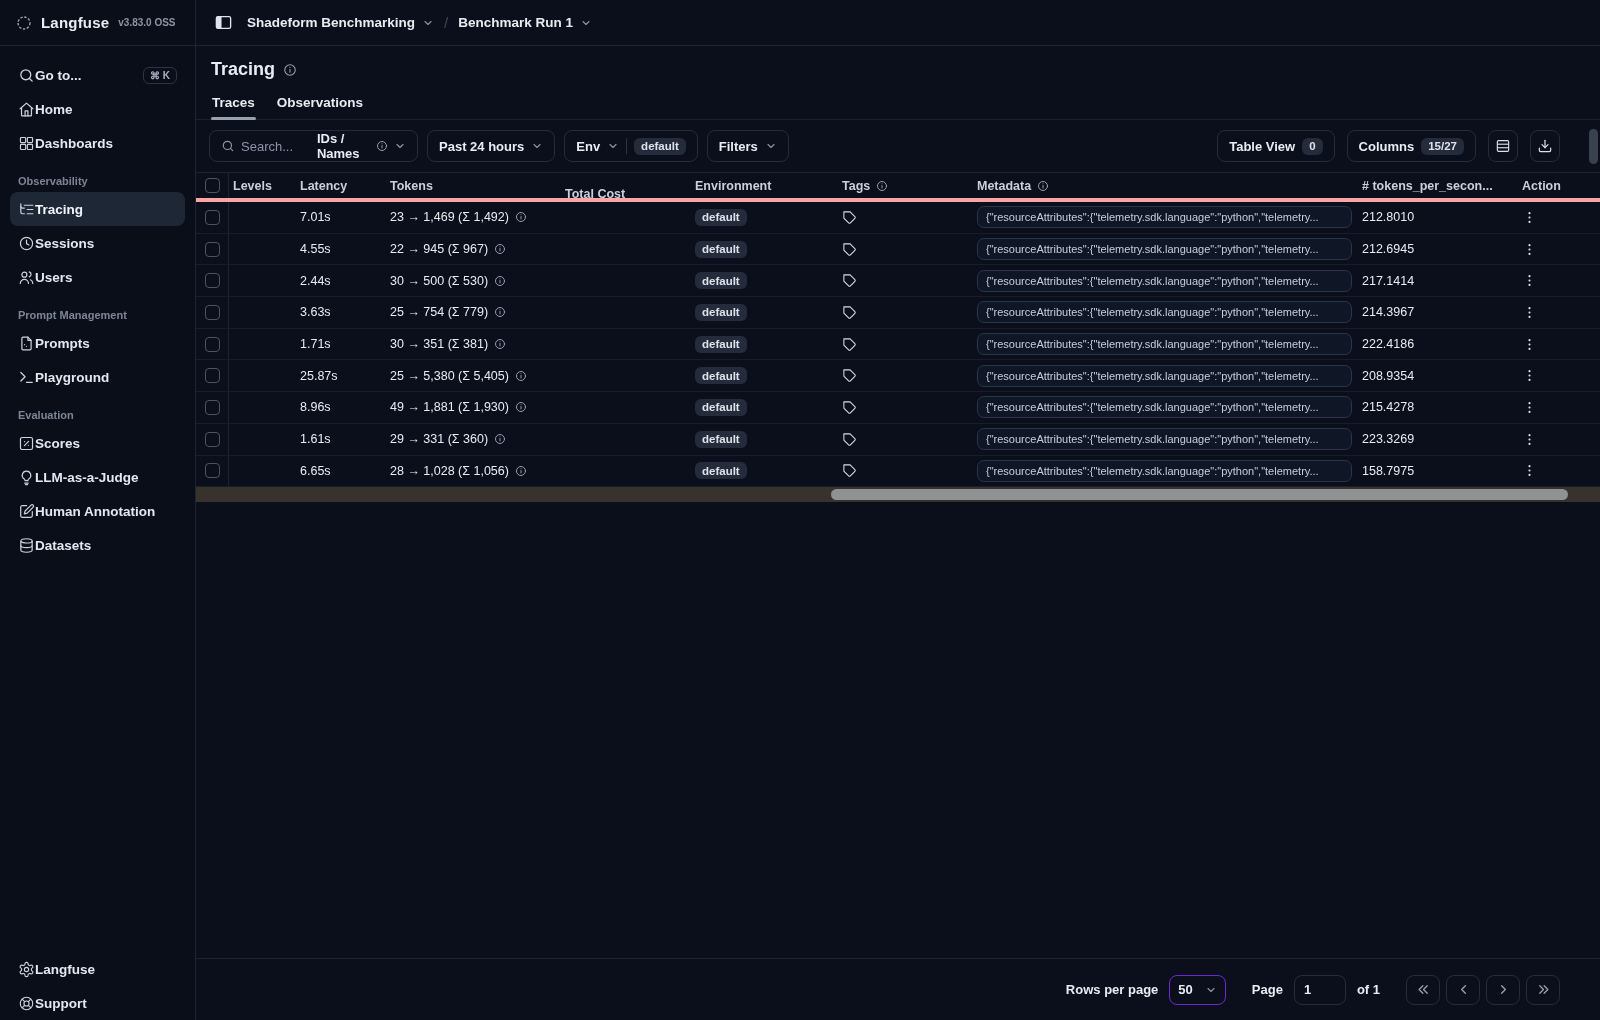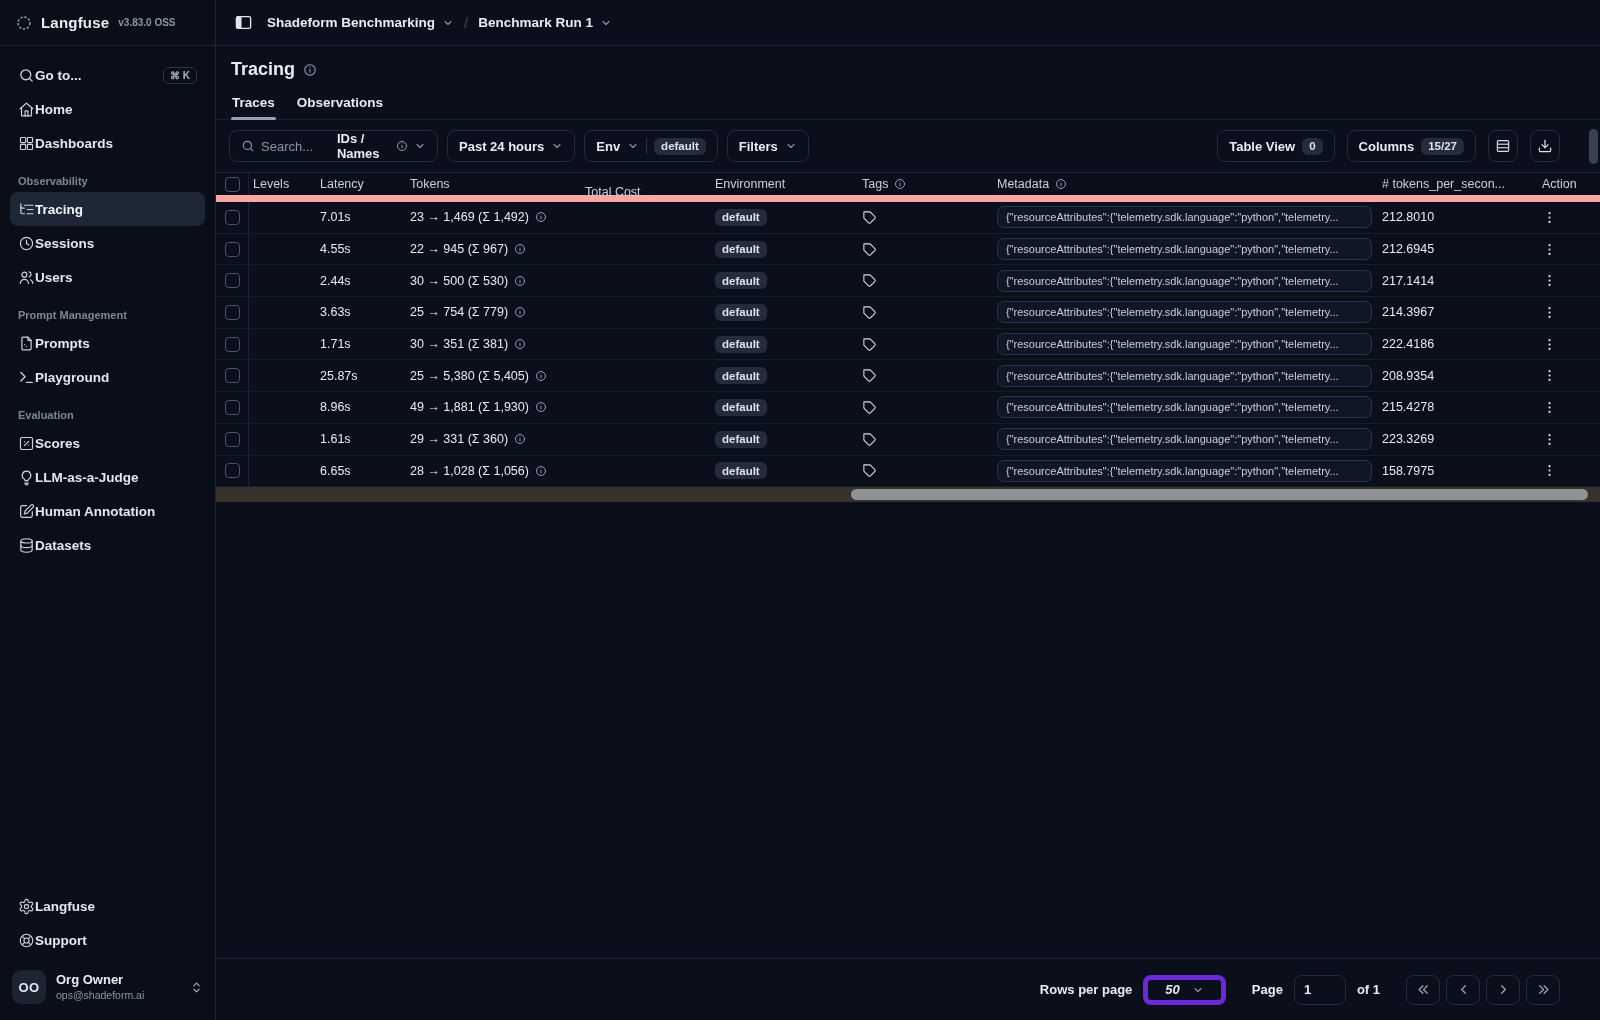--- a/index.html
+++ b/index.html
@@ -3,21 +3,21 @@
 <meta charset="utf-8">
 <style>
   * { margin:0; padding:0; box-sizing:border-box; }
   html,body { width:1600px; height:1020px; overflow:hidden; }
   body { background:#0a0f1b; color:#e8ecf3; font-family:"Liberation Sans",sans-serif; font-size:13px; display:flex; position:relative; }
   .icon { display:inline-flex; flex:none; align-items:center; justify-content:center; }
   svg { display:block; }
   .muted { color:#8b95a7; }
 
   
-  .sidebar { width:216px; height:100%; flex:none; border-right:1px solid #1c2433; display:flex; flex-direction:column; background:#0a0e18; }
+  .sidebar { width:196px; height:100%; flex:none; border-right:1px solid #1c2433; display:flex; flex-direction:column; background:#0a0e18; }
   .logo-row { height:46px; flex:none; display:flex; align-items:center; gap:8px; padding:0 15px; border-bottom:1px solid #1c2433; }
   .brand { font-weight:bold; font-size:15px; letter-spacing:.2px; }
   .version { font-size:10px; color:#8b95a7; font-weight:700; margin-left:1px; }
   .nav { padding:12px 10px 0; flex:1; display:flex; flex-direction:column; overflow:hidden; }
   .nav-item { height:34px; flex:none; display:flex; align-items:center; padding:0 8px; border-radius:8px; color:#e3e8f0; font-weight:600; font-size:13.5px; cursor:pointer; }
   .nav-item .icon { color:#ccd3df; width:17px; }
   .nav-item.active { background:#1e2735; color:#f3f6fa; }
   .kbd { border:1px solid #2c3546; border-radius:6px; padding:2px 6px; font-size:10px; font-weight:700; color:#aab3c2; margin-left:auto; }
   .section-title { margin:15px 8px 5px; font-size:11px; color:#7c8697; font-weight:600; }
   .nav-bottom { margin-top:auto; padding:0 10px; }
@@ -47,21 +47,21 @@
   .search-box input { background:transparent; border:none; outline:none; color:#e8ecf3; font:inherit; font-weight:400; width:86px; min-width:0; }
   .search-box input::placeholder { color:#8b95a7; }
   .search-right { margin-left:auto; display:flex; align-items:center; gap:6px; }
   .divider-v { width:1px; height:16px; background:#2a3344; }
   .badge { background:#242c3c; border-radius:6px; padding:2.5px 7px; font-size:11.5px; font-weight:600; color:#dde2eb; }
   .toolbar-right { margin-left:auto; display:flex; align-items:center; gap:12px; }
   .icon-btn { width:30px; height:32px; border:1px solid #232c3d; border-radius:8px; display:flex; align-items:center; justify-content:center; color:#dce2ec; cursor:pointer; }
 
   
   .table-wrap { flex:none; border-top:1px solid #1c2433; }
-  .t-header { display:flex; height:29px; align-items:center; border-bottom:7px solid #fca5a5; color:#c9d0dc; font-size:12.5px; font-weight:400;text-align:right; }
+  .t-header { display:flex; height:29px; align-items:center; border-bottom:4px solid #fca5a5; color:#c9d0dc; font-size:12.5px; font-weight:700;text-align:right; }
   .t-row { display:flex; height:31.7px; align-items:center; border-bottom:1px solid #161d2b; font-size:12.5px; font-weight:500; color:#e8ecf2; }
   .cell { padding:0 4px; overflow:hidden; white-space:nowrap; flex:none; display:flex; align-items:center; gap:6px; height:100%; }
   .c-check { width:33px; justify-content:center; border-right:1px solid #1c2433; padding:0; }
   .c-levels { width:67px; }
   .c-latency { width:90px; }
   .c-tokens { width:175px; }
   .c-cost { width:125px;margin-top:16px; }
   .c-env { width:150px; padding-left:9px; }
   .c-tags { width:135px; padding-left:6px; }
   .c-meta { width:387px; padding:0 6px; }
@@ -74,21 +74,21 @@
   .kebab { color:#dfe3ea; cursor:pointer; }
 
   .hscroll { height:15px; background:#37332c; position:relative; }
   .hscroll-thumb { position:absolute; top:2px; height:11px; border-radius:6px; background:#8f9195; left:635px; width:737px; cursor:grab; }
 
   .spacer { flex:1; }
 
   
   .footer { height:62px; flex:none; border-top:1px solid #1c2433; display:flex; align-items:center; justify-content:flex-end; gap:26px; padding:0 40px; font-weight:600; font-size:13px; }
   .rpp-group, .page-group { display:flex; align-items:center; gap:11px; }
-  .select-box { height:30px; border:5px solid #6d28d9; border-radius:8px; display:flex; align-items:center; gap:12px; padding:0 17px; cursor:pointer;font-style:italic; }
+  .select-box { height:30px; border:1px solid #6d28d9; border-radius:8px; display:flex; align-items:center; gap:12px; padding:0 8px; cursor:pointer; }
   .page-input { width:52px; height:30px; border:1px solid #232c3d; border-radius:8px; background:transparent; color:#e8ecf3; padding:0 9px; font:inherit; font-weight:600; outline:none; }
   .pager { display:flex; gap:6px; }
   .pager-btn { width:34px; height:30px; border:1px solid #232c3d; border-radius:8px; display:flex; align-items:center; justify-content:center; color:#9aa4b5; cursor:pointer; }
 
   .vscroll-thumb { position:absolute; right:2px; top:129px; width:9px; height:35px; border-radius:5px; background:#39414f; }
 </style>
 </head>
 <body>
 
 <aside class="sidebar">
@@ -252,33 +252,20 @@
             <path d="m5.8 5.8 3.6 3.6"></path>
             <path d="m14.6 14.6 3.6 3.6"></path>
             <path d="m14.6 9.4 3.6-3.6"></path>
             <path d="m5.8 18.2 3.6-3.6"></path>
           </svg>
         </span>
       <span>Support</span>
     </div>
   </div>
 
-  <div class="user-card">
-    <div class="avatar">OO</div>
-    <div class="user-meta">
-      <div class="user-name">Org Owner</div>
-      <div class="user-email">ops@shadeform.ai</div>
-    </div>
-    <span class="icon" style="color:#aab3c2;">
-        <svg width="13" height="13" viewBox="0 0 24 24" fill="none" stroke="currentColor" stroke-width="2" stroke-linecap="round" stroke-linejoin="round">
-          <path d="m7 9 5-5 5 5"></path>
-          <path d="m7 15 5 5 5-5"></path>
-        </svg>
-      </span>
-  </div>
 </aside>
 
 <main class="main">
 
   <div class="topbar">
     <span class="panel-btn">
       <svg width="19" height="19" viewBox="0 0 24 24" fill="none" stroke="currentColor" stroke-width="1.7">
           <rect x="3" y="4.5" width="18" height="15" rx="2"></rect>
           <path d="M3 6.5a2 2 0 0 1 2-2h4.5v15H5a2 2 0 0 1-2-2v-11z" fill="currentColor" stroke="none"></path>
         </svg>

